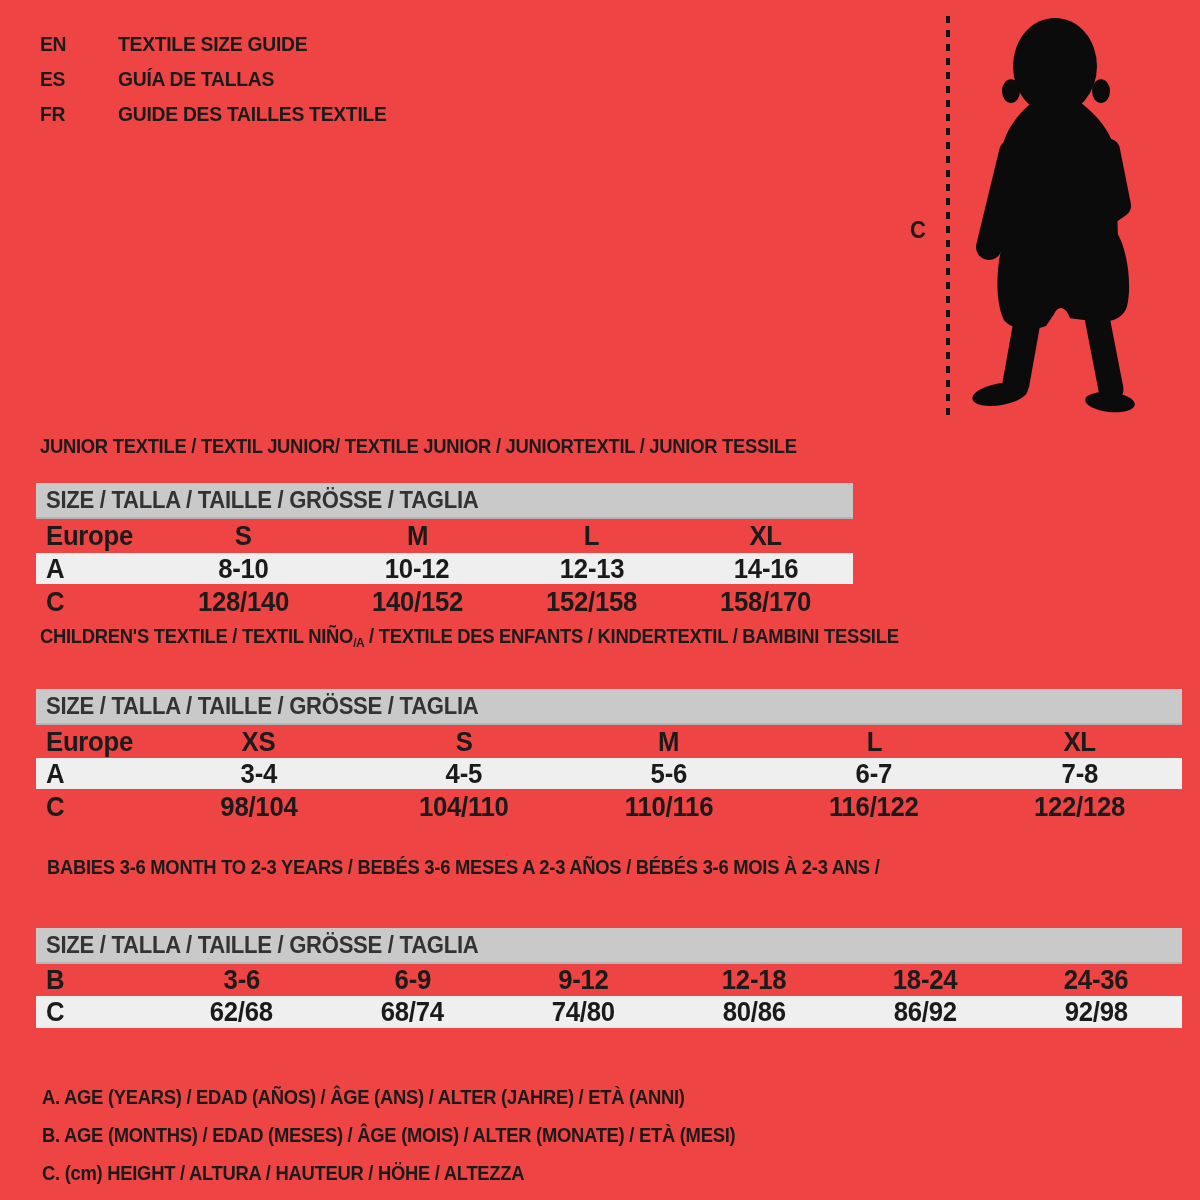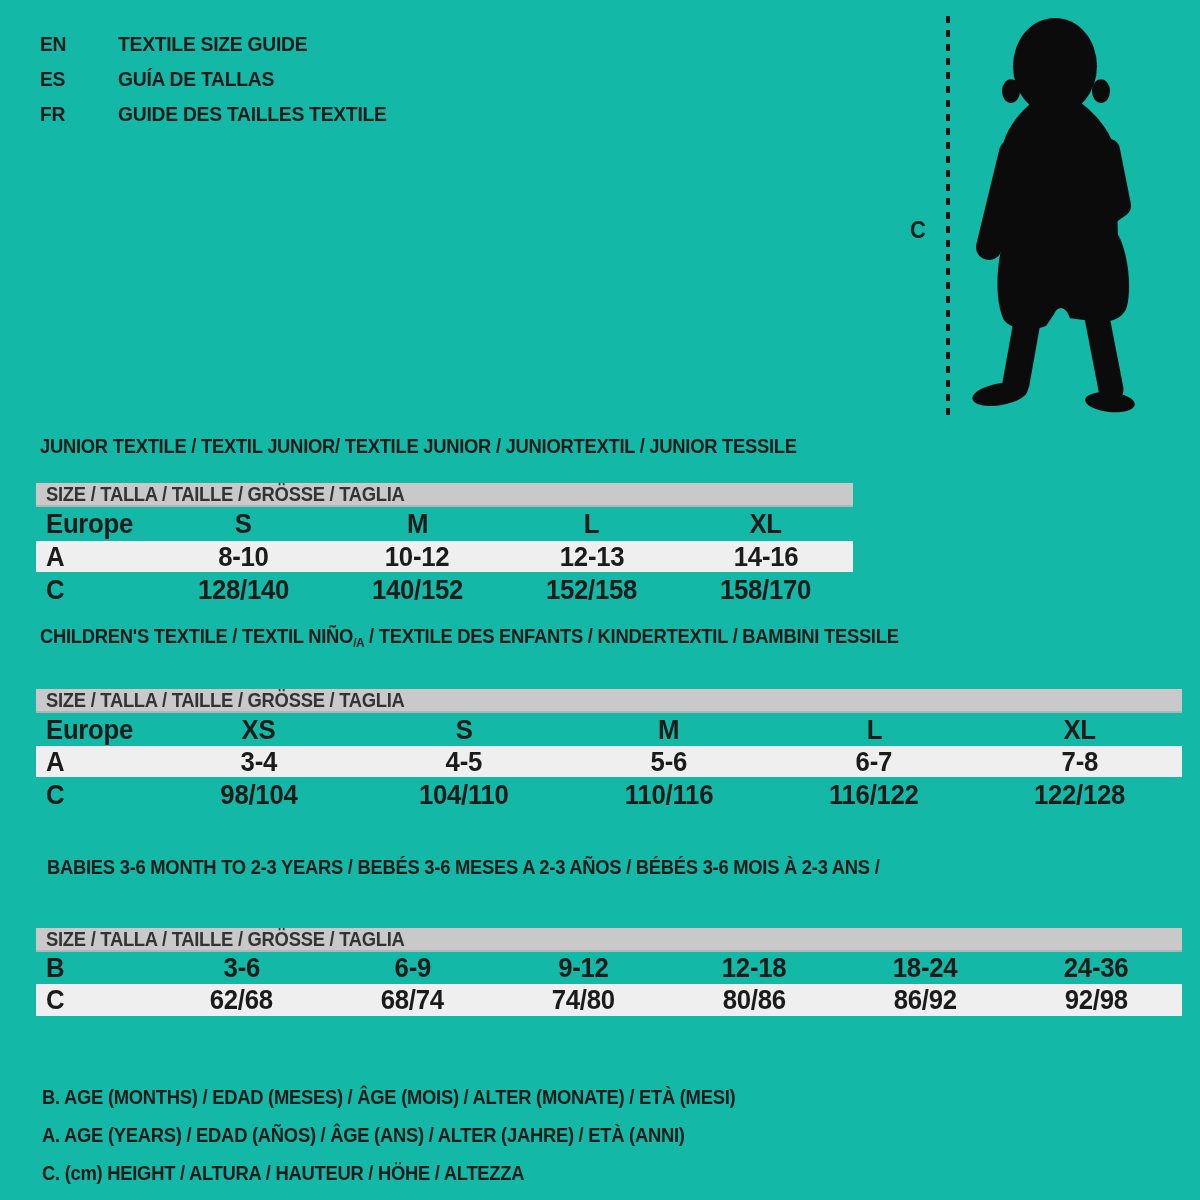--- a/index.html
+++ b/index.html
@@ -3,21 +3,21 @@
 <meta charset="utf-8">
 <style>
   * { margin:0; padding:0; box-sizing:border-box; }
   html,body { width:1200px; height:1200px; }
   body {
     background:#ffffff;
     font-family:"Liberation Sans", sans-serif;
     font-weight:bold;
     color:#1b1b1b;
   }
-  .canvas { position:relative; width:1200px; height:1200px; background:#14b8a6; overflow:hidden; }
+  .canvas { position:relative; width:1200px; height:1200px; background:#ef4444; overflow:hidden; }
 
   
   .cx { display:inline-block; transform:scaleX(0.92); transform-origin:0 50%; letter-spacing:-0.3px; white-space:nowrap; }
   .cxc { transform-origin:50% 50%; }
 
   
   .languages { position:absolute; left:40px; top:26px; }
   .lang-row { display:flex; height:35px; align-items:center; font-size:21px; }
   .lang-code { width:78px; flex:0 0 78px; }
 
@@ -29,23 +29,23 @@
   .measure-label { position:absolute; left:910px; top:216px; font-size:24px; }
   .silhouette { position:absolute; left:958px; top:12px; }
 
   
   .sec-title { position:absolute; font-size:20px; line-height:24px; }
   .sub { font-size:13px; vertical-align:-4px; letter-spacing:-0.5px; }
 
   
   .size-table { position:absolute; }
   .band {
-    height:24px; background:#c9c9c9; border-bottom:2px solid #b5b5b5;
+    height:36px; background:#c9c9c9; border-bottom:2px solid #b5b5b5;
     display:flex; align-items:center; padding-left:10px;
-    font-size:20px; color:#333333;
+    font-size:24px; color:#333333;
   }
   .trow { display:flex; align-items:center; font-size:28px; }
   .trow .lab { width:120px; flex:0 0 120px; padding-left:10px; }
   .trow .cell { flex:1 1 0; text-align:center; }
   .shaded { background:#efefef; }
   .r34 { height:34px; } .r33 { height:33px; } .r31 { height:31px; }
   .r35 { height:35px; } .r36 { height:36px; } .r32 { height:32px; }
 
   .junior-table  { left:36px; top:483px; width:817px; }
   .children-table{ left:36px; top:689px; width:1146px; }
@@ -188,23 +188,23 @@
       <span class="cell"><span class="cx cxc">68/74</span></span>
       <span class="cell"><span class="cx cxc">74/80</span></span>
       <span class="cell"><span class="cx cxc">80/86</span></span>
       <span class="cell"><span class="cx cxc">86/92</span></span>
       <span class="cell"><span class="cx cxc">92/98</span></span>
     </div>
   </div>
 
   <section class="legend">
     <div class="legend-line">
+        <span class="cx">A. AGE (YEARS) / EDAD (AÑOS) / ÂGE (ANS) / ALTER (JAHRE) / ETÀ (ANNI)</span>
+      </div>
+    <div class="legend-line">
         <span class="cx">B. AGE (MONTHS) / EDAD (MESES) / ÂGE (MOIS) / ALTER (MONATE) / ETÀ (MESI)</span>
-      </div>
-    <div class="legend-line">
-        <span class="cx">A. AGE (YEARS) / EDAD (AÑOS) / ÂGE (ANS) / ALTER (JAHRE) / ETÀ (ANNI)</span>
       </div>
     <div class="legend-line">
         <span class="cx">C. (cm) HEIGHT / ALTURA / HAUTEUR / HÖHE / ALTEZZA</span>
       </div>
   </section>
 
 </div>
 
 </body></html>

